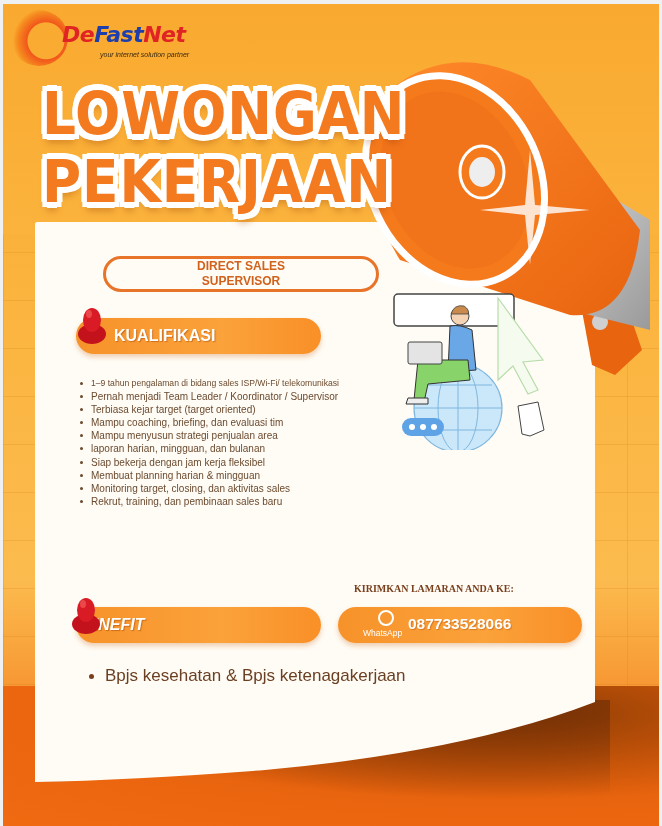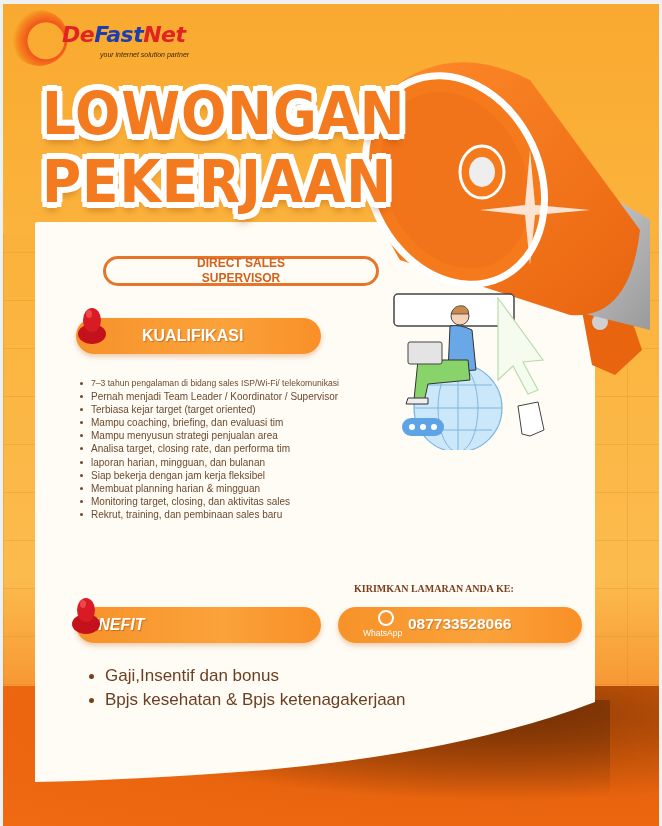--- a/index.html
+++ b/index.html
@@ -75,21 +75,21 @@
       0 -6px 0 #fff, 0 6px 0 #fff, -6px 0 0 #fff, 6px 0 0 #fff,
       0 9px 8px rgba(150,60,0,0.35);
     transform: scaleX(0.92); transform-origin: left top;
   }
 
   
   .megaphone { position: absolute; left: 330px; top: 30px; width: 330px; height: 380px; }
 
   
   .job-pill {
-    position: absolute; left: 103px; top: 256px; width: 276px; height: 30px;
+    position: absolute; left: 103px; top: 256px; width: 276px; height: 36px;
     border: 3px solid #e8742a; border-radius: 22px; background: #fffcf5;
     display: flex; flex-direction: column; align-items: center; justify-content: center;
     color: #d1621d; font-weight: bold; font-size: 12px; line-height: 15px;
   }
 
   
   .section-pill {
     position: absolute; height: 36px; border-radius: 18px;
     background: linear-gradient(90deg, #f7922a 0%, #fba23a 60%, #f98f27 100%);
     box-shadow: 0 3px 5px rgba(200,100,20,0.3);
@@ -214,36 +214,35 @@
   <path d="M30 70 L80 70 L82 90 L40 94 L36 112 L26 110 Z" fill="#89d46a" stroke="#333" stroke-width="1"></path>
   <path d="M20 108 L40 108 L40 114 L18 114 Z" fill="#eee" stroke="#333" stroke-width="1"></path>
   <rect x="20" y="52" width="34" height="22" rx="2" fill="#e4e4e4" stroke="#444" stroke-width="1"></rect>
   <rect x="14" y="128" width="42" height="18" rx="9" fill="#5ea3e6"></rect>
   <circle cx="24" cy="137" r="3" fill="#fff"></circle>
     <circle cx="35" cy="137" r="3" fill="#fff"></circle>
     <circle cx="46" cy="137" r="3" fill="#fff"></circle>
   <path d="M130 116 L150 112 L156 140 L142 146 L134 144 Z" fill="#fff" stroke="#444" stroke-width="1"></path>
 </svg>
 
-<div class="section-pill" style="left:76px; top:318px; width:245px;padding-left:28px;">
+<div class="section-pill" style="left:76px; top:318px; width:245px;">
   <span style="margin-left:38px;">KUALIFIKASI</span>
 </div>
 <svg class="pin" style="left:76px; top:306px;" viewBox="0 0 32 40">
   <ellipse cx="16" cy="28" rx="14" ry="10" fill="#c4121c"></ellipse>
   <ellipse cx="16" cy="14" rx="9" ry="12" fill="#d81b24"></ellipse>
   <ellipse cx="13" cy="8" rx="3" ry="4" fill="#f55a5a" opacity="0.7"></ellipse>
 </svg>
 
 <ul class="qual-list">
-  <li class="small">7–3 tahun pengalaman di bidang sales ISP/Wi-Fi/ telekomunikasi</li>
+  <li class="small">1–9 tahun pengalaman di bidang sales ISP/Wi-Fi/ telekomunikasi</li>
   <li>Pernah menjadi Team Leader / Koordinator / Supervisor</li>
   <li>Terbiasa kejar target (target oriented)</li>
   <li>Mampu coaching, briefing, dan evaluasi tim</li>
   <li>Mampu menyusun strategi penjualan area</li>
-  <li>Analisa target, closing rate, dan performa tim</li>
   <li>laporan harian, mingguan, dan bulanan</li>
   <li>Siap bekerja dengan jam kerja fleksibel</li>
   <li>Membuat planning harian &amp; mingguan</li>
   <li>Monitoring target, closing, dan aktivitas sales</li>
   <li>Rekrut, training, dan pembinaan sales baru</li>
 </ul>
 
 <div class="send-label">KIRIMKAN LAMARAN ANDA KE:</div>
 <div class="wa-pill">
   <div class="wa-icon"></div>
@@ -254,15 +253,14 @@
 <div class="section-pill" style="left:76px; top:607px; width:245px;">
   <span style="font-style:italic;">BENEFIT</span>
 </div>
 <svg class="pin" style="left:70px; top:596px;" viewBox="0 0 32 40">
   <ellipse cx="16" cy="28" rx="14" ry="10" fill="#c4121c"></ellipse>
   <ellipse cx="16" cy="14" rx="9" ry="12" fill="#d81b24"></ellipse>
   <ellipse cx="13" cy="8" rx="3" ry="4" fill="#f55a5a" opacity="0.7"></ellipse>
 </svg>
 
 <ul class="benefit-list">
-  <li>Gaji,Insentif dan bonus</li>
   <li>Bpjs kesehatan &amp; Bpjs ketenagakerjaan</li>
 </ul>
 
 </body></html>

